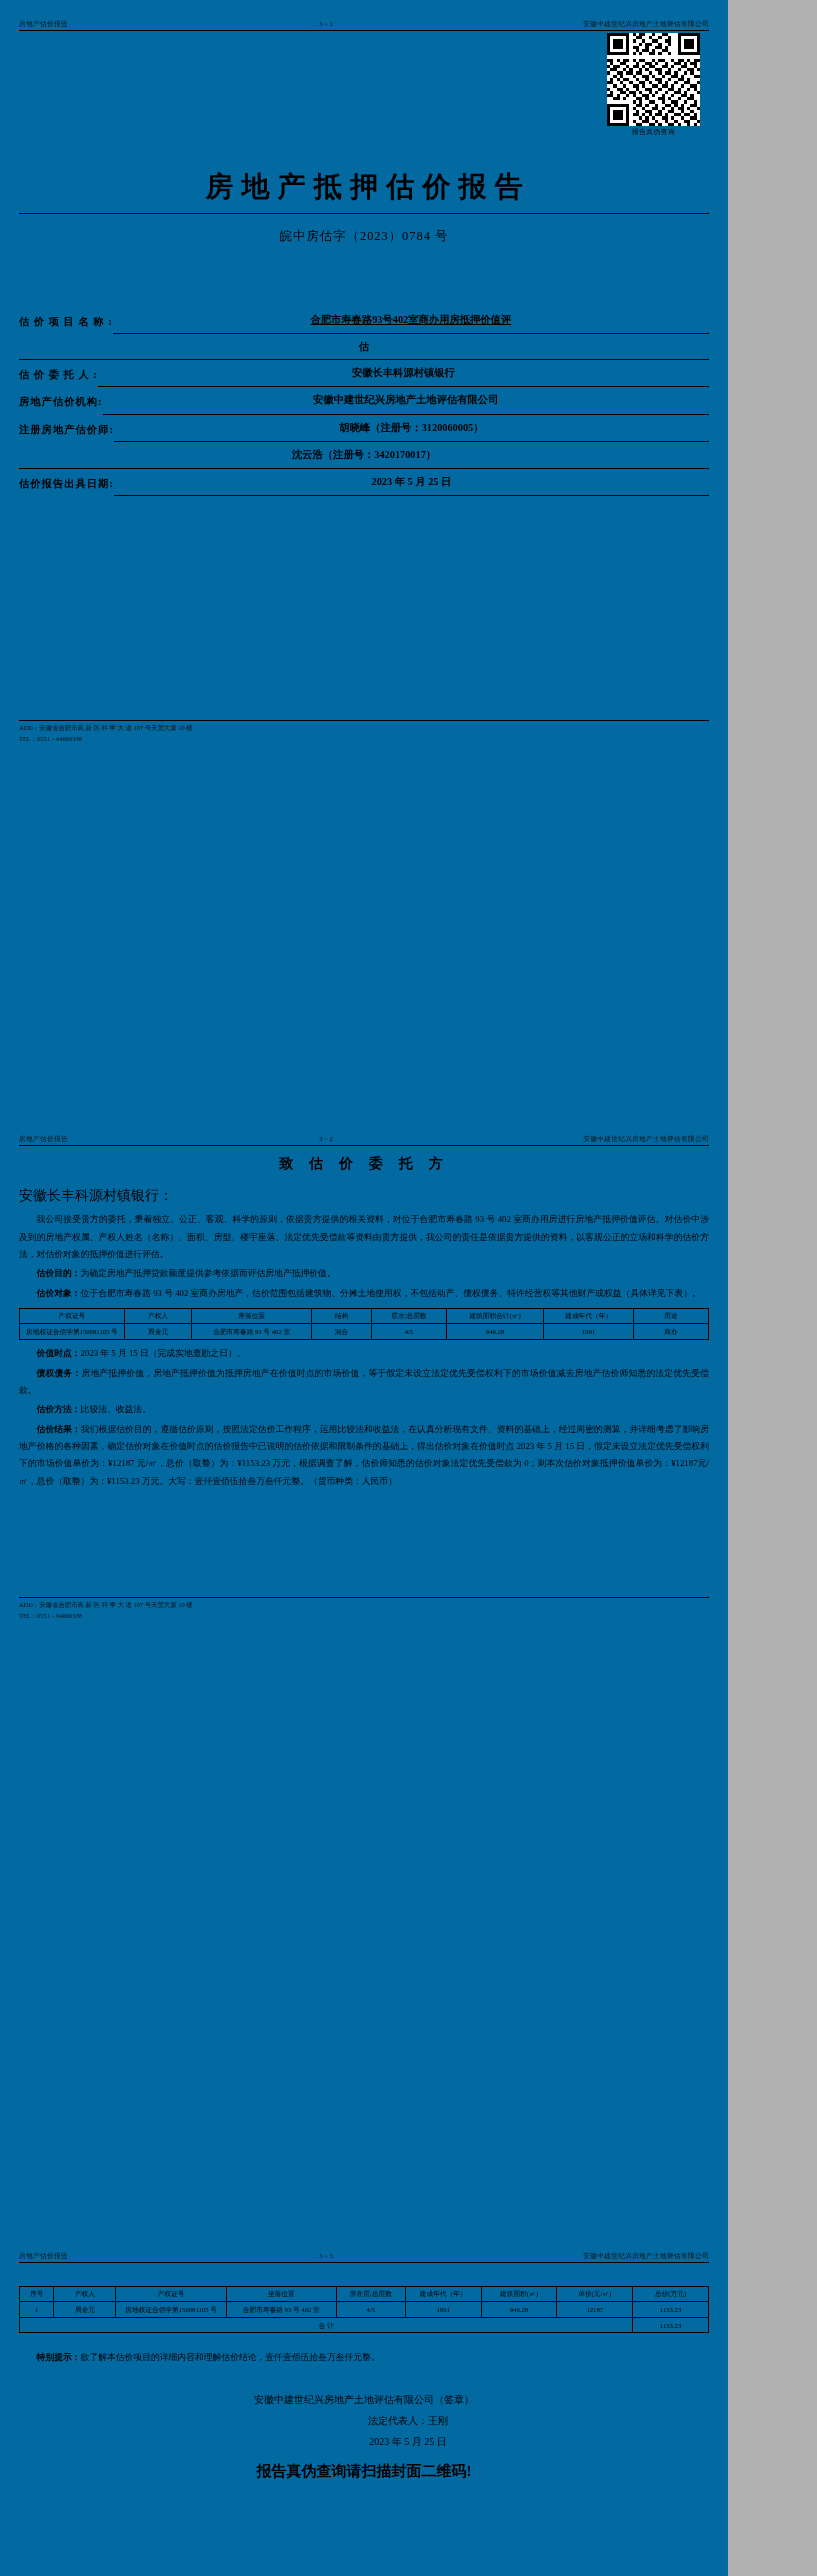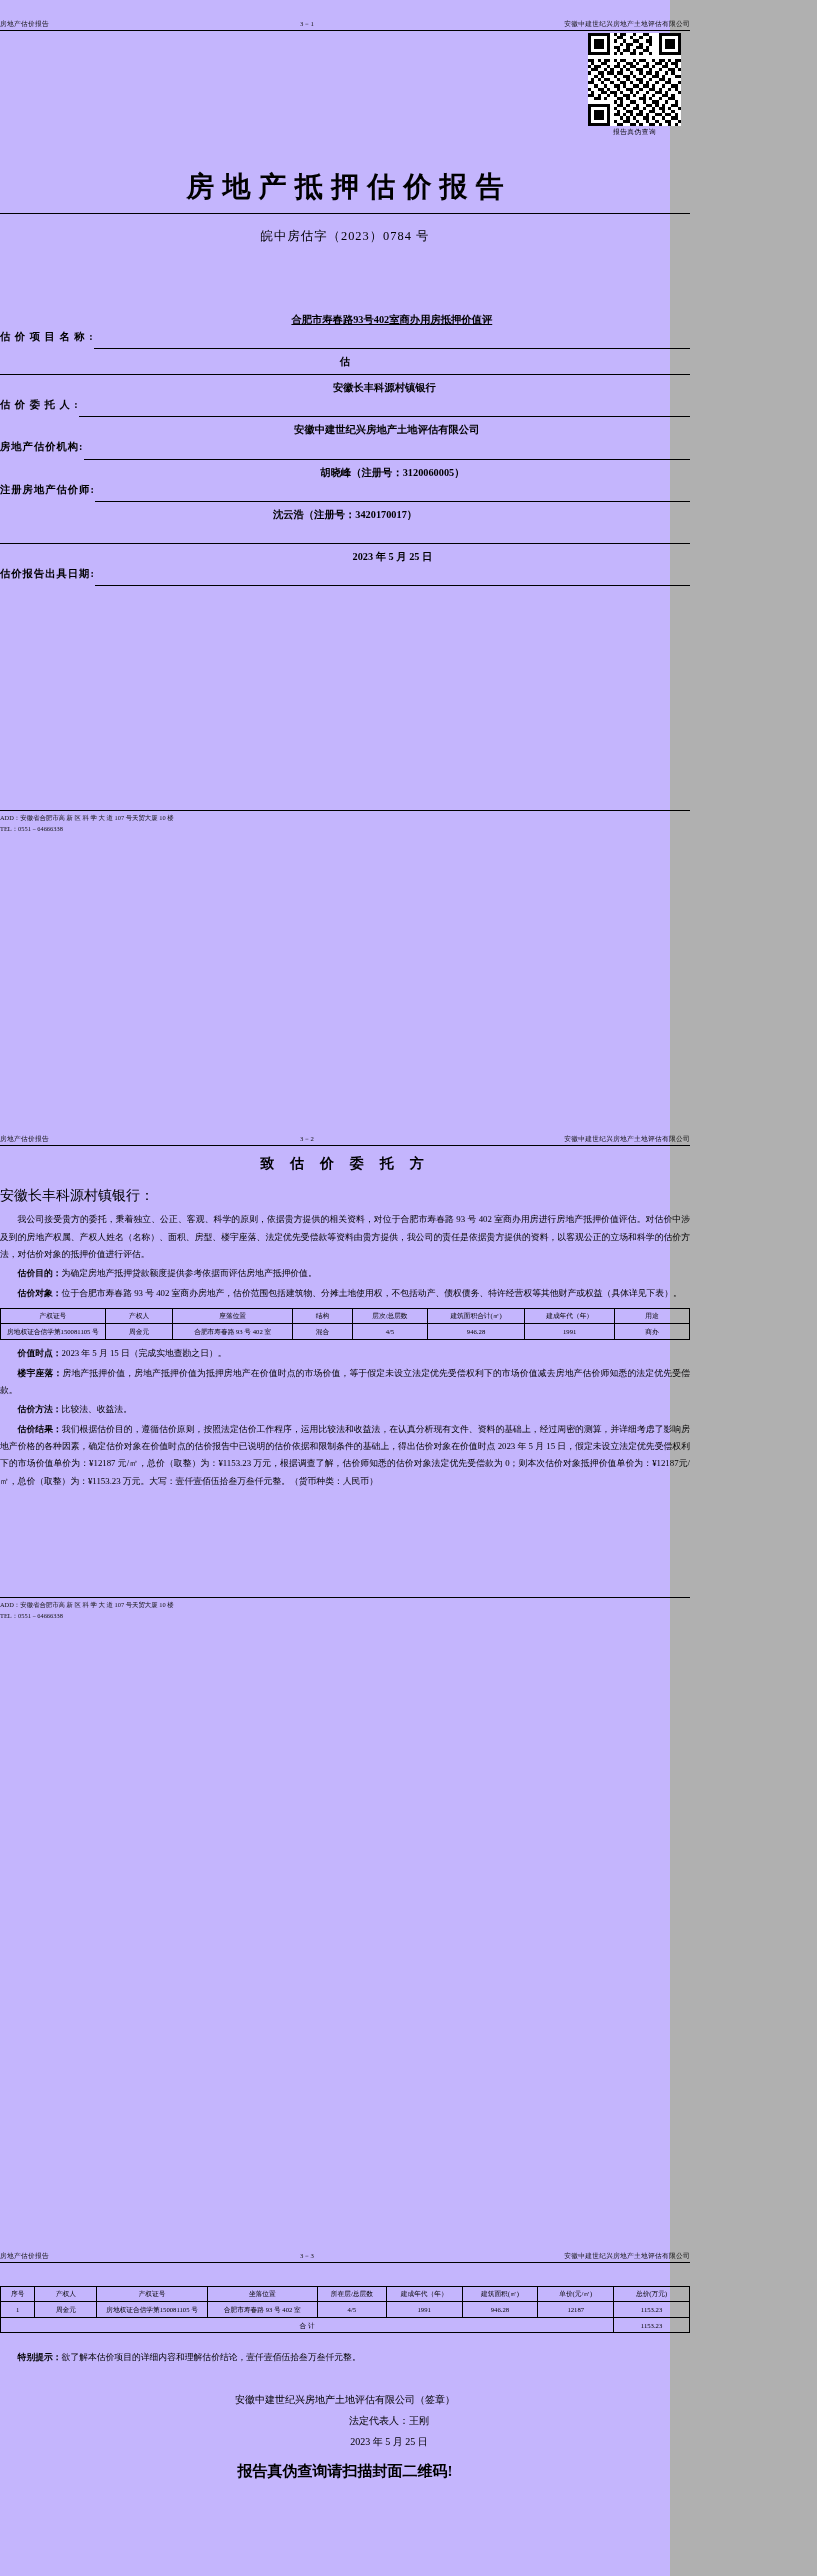--- a/index.html
+++ b/index.html
@@ -1,20 +1,20 @@
 <!DOCTYPE html>
 <html style="font-size:8.2px"><head>
 <meta charset="utf-8">
 <style>
   html, body { margin:0; padding:0; background:#b0b0b0; }
   body { font-family:"Liberation Serif", serif; }
   .page-wrap { width:818px; margin:0 auto; background:#b0b0b0; }
   .page {
-    width:670px;
-    background:#c4b5fd;
+    width:728px;
+    background:#0369a1;
     position:relative;
     box-sizing:border-box;
   }
   .sheet {
     width:690px;
     margin:0 auto;
     position:relative;
     box-sizing:border-box;
   }
   
@@ -54,21 +54,21 @@
   .doc-no { text-align:center; font-size:12.4px; margin-top:13.4px; letter-spacing:1px; }
 
   
   .fields { margin-top:62px; font-size:10.3px; line-height:2.45; }
   .field-row { display:flex; align-items:flex-end; }
   .field-label { white-space:nowrap; letter-spacing:1px; font-weight:bold;}
   .field-val {
     flex:1;
     border-bottom:0.7px solid #000;
     text-align:center;
-    padding-bottom:16px;
+    padding-bottom:1px;
     font-weight:bold;
   }
   .field-val.underline-u { text-decoration:underline; }
   .field-cont { text-align:center; border-bottom:0.7px solid #000; font-weight:bold;}
 
   
   h2.sec-title {
     text-align:center;
     font-size:14px;
     letter-spacing:6.2px;
@@ -436,21 +436,21 @@
             <td>商办</td>
           </tr>
         </tbody>
       </table>
 
       <div class="p">
         <span class="b">价值时点：</span><span>2023 年 5 月 15 日（完成实地查勘之日）。</span>
       </div>
 
       <div class="p">
-        <span class="b">楼宇座落：</span><span>房地产抵押价值，房地产抵押价值为抵押房地产在价值时点的市场价值，等于假定未设立法定优先受偿权利下的市场价值减去房地产估价师知悉的法定优先受偿款。</span>
+        <span class="b">债权债务：</span><span>房地产抵押价值，房地产抵押价值为抵押房地产在价值时点的市场价值，等于假定未设立法定优先受偿权利下的市场价值减去房地产估价师知悉的法定优先受偿款。</span>
       </div>
 
       <div class="p">
         <span class="b">估价方法：</span><span>比较法、收益法。</span>
       </div>
 
       <div class="p">
         <span class="b">估价结果：</span><span>我们根据估价目的，遵循估价原则，按照法定估价工作程序，运用比较法和收益法，在认真分析现有文件、资料的基础上，经过周密的测算，并详细考虑了影响房地产价格的各种因素，确定估价对象在价值时点的估价报告中已说明的估价依据和限制条件的基础上，得出估价对象在价值时点 2023 年 5 月 15 日，假定未设立法定优先受偿权利下的市场价值单价为：¥12187 元/㎡，总价（取整）为：¥1153.23 万元，根据调查了解，估价师知悉的估价对象法定优先受偿款为 0；则本次估价对象抵押价值单价为：¥12187元/㎡，总价（取整）为：¥1153.23 万元。大写：壹仟壹佰伍拾叁万叁仟元整。（货币种类：人民币）</span>
       </div>
 

